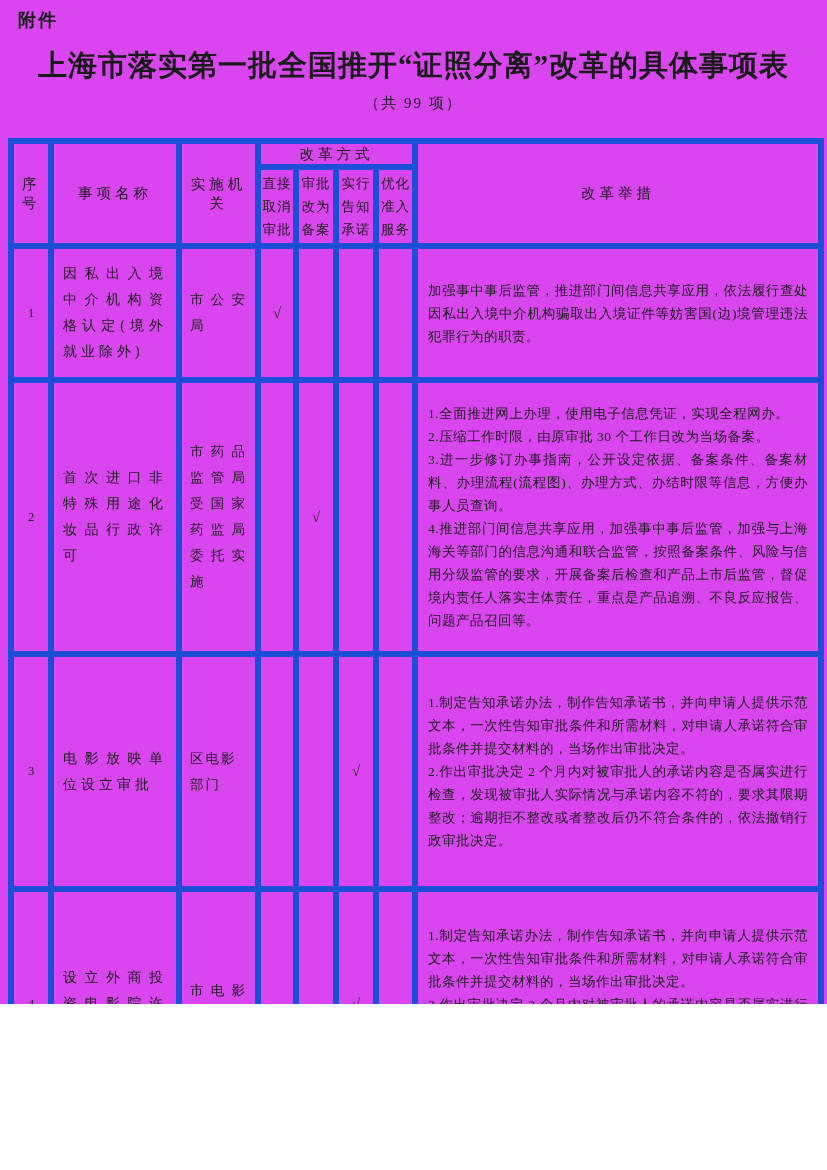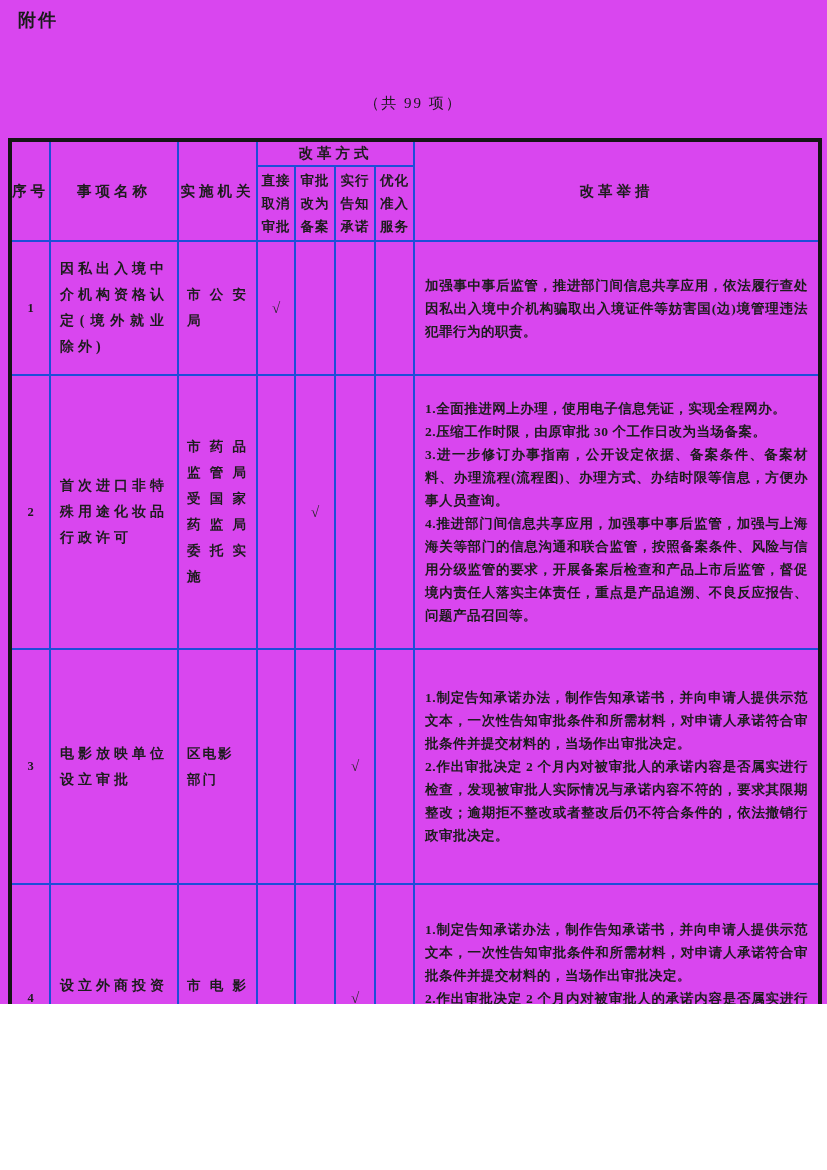--- a/index.html
+++ b/index.html
@@ -44,23 +44,23 @@
   table.main-table {
     position: absolute;
     left: 8px;
     top: 138px;
     width: 810px;
     border-collapse: collapse;
     table-layout: fixed;
     border: 4px solid #151515;
   }
   .main-table td, .main-table th {
-    border: 2px solid #1d4ed8;
+    border: 6px solid #1d4ed8;
     vertical-align: middle;
-    font-weight: bold;
+    font-weight: normal;
     color: #1c1c1c;
   }
   col.c-serial   { width: 40px; }
   col.c-item     { width: 128px; }
   col.c-agency   { width: 79px; }
   col.c-m1       { width: 38px; }
   col.c-m2       { width: 40px; }
   col.c-m3       { width: 40px; }
   col.c-m4       { width: 39px; }
   col.c-measures { width: 406px; }
@@ -137,20 +137,21 @@
     top: 0;
     font-size: 15px;
   }
 </style>
 </head>
 <body>
 
 <div id="page">
 
   <div class="attachment-label">附件</div>
+  <div class="doc-title">上海市落实第一批全国推开“证照分离”改革的具体事项表</div>
   <div class="doc-subtitle">（共 99 项）</div>
 
   <table class="main-table">
     <colgroup>
       <col class="c-serial">
         <col class="c-item">
         <col class="c-agency">
       <col class="c-m1">
         <col class="c-m2">
         <col class="c-m3">

